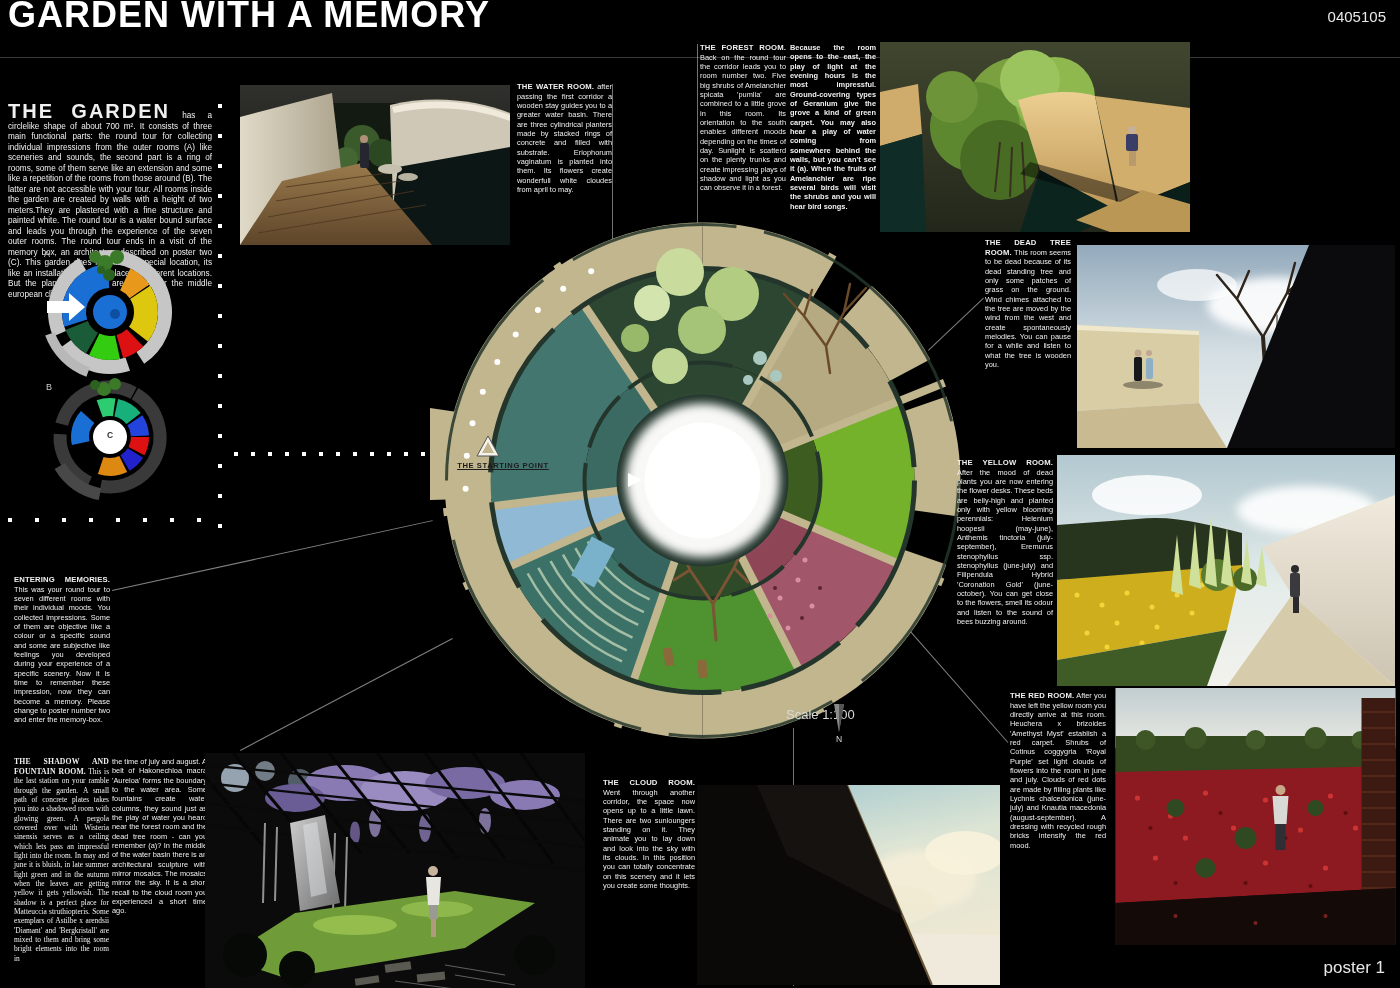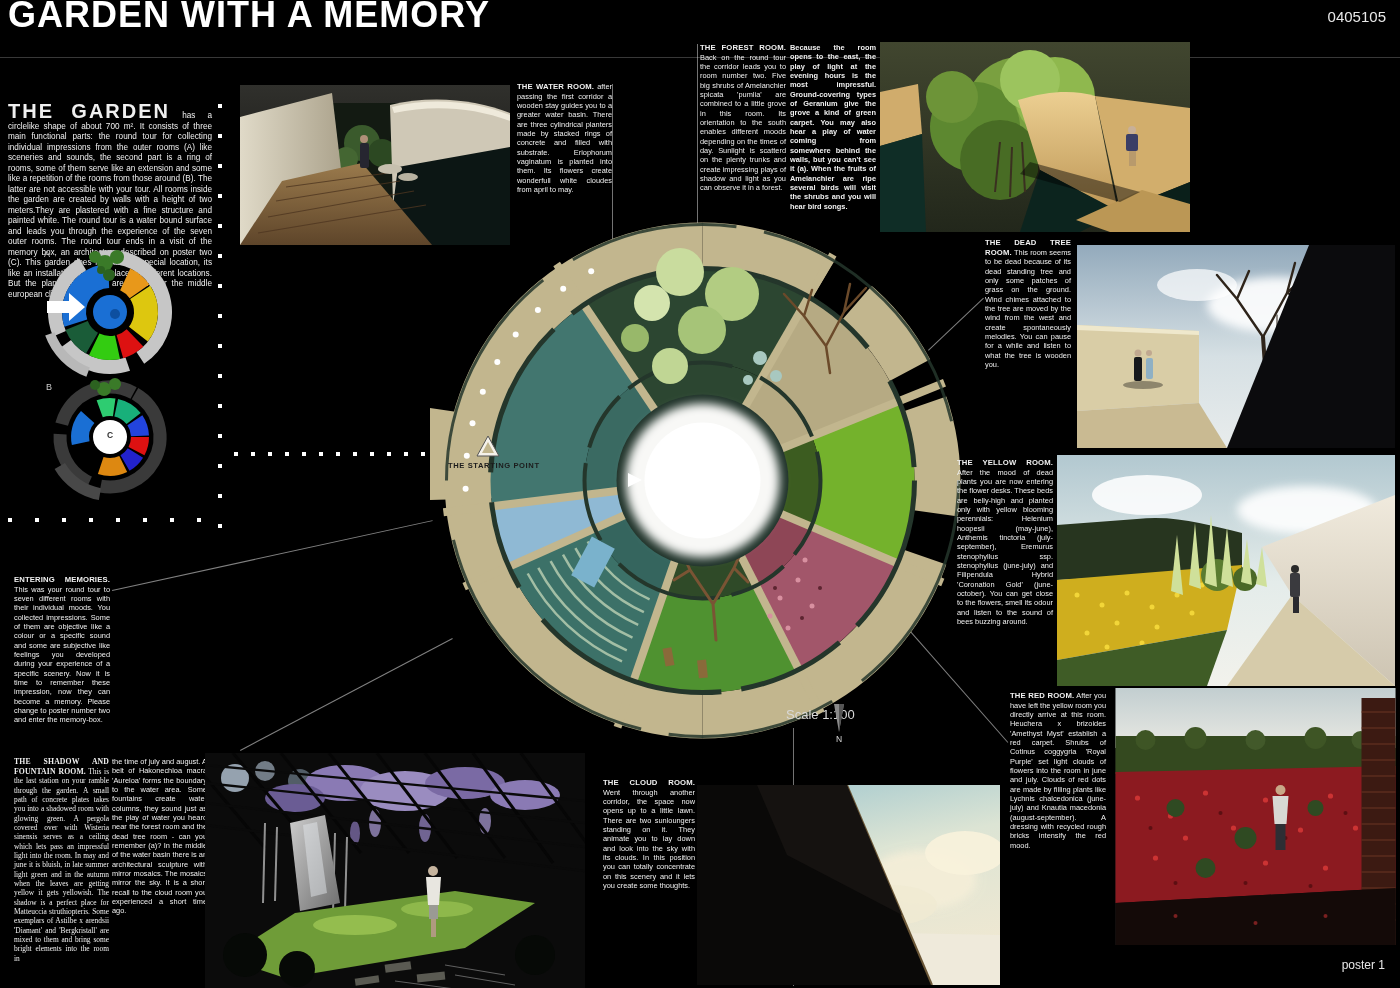--- a/index.html
+++ b/index.html
@@ -8,35 +8,35 @@
   
   .tb{position:absolute;color:#f0f0f0;font-size:7.4px;line-height:1.26;text-align:justify;}
   .tt{font-weight:700;font-size:7.7px;letter-spacing:.15px;}
   .gh{font-weight:700;font-size:20px;letter-spacing:2px;line-height:1;}
   .gbody{font-size:8.2px;}
   #garden-block{font-size:8.2px;line-height:1.28;}
   
   #main-title{position:absolute;left:8px;top:-6px;color:#fff;font-size:36px;font-weight:700;letter-spacing:1px;}
   #sub-title{position:absolute;left:8px;top:31px;color:#fff;font-size:20px;font-weight:400;}
   #entry-number{position:absolute;right:14px;top:8px;color:#e8e8e8;font-size:15px;}
-  #poster-label{position:absolute;right:15px;top:958px;color:#e8e8e8;font-size:12px;}
+  #poster-label{position:absolute;right:15px;top:958px;color:#e8e8e8;font-size:17px;}
   #top-rule{position:absolute;left:0;top:57px;width:1400px;height:1px;background:rgba(255,255,255,.22);}
   
   .photo{position:absolute;overflow:hidden;background:#101010;}
   .photo svg{display:block;}
   
   .dots{position:absolute;}
   .dots-v{background:radial-gradient(2.2px 2.2px at 6px 6px,#fff 97%,transparent) 0 0/12px 30px repeat-y;}
   .dots-h1{background:radial-gradient(2.2px 2.2px at 6px 6px,#fff 97%,transparent) 0 0/17px 12px repeat-x;}
   .dots-h2{background:radial-gradient(2.2px 2.2px at 6px 6px,#fff 97%,transparent) 0 0/27px 12px repeat-x;}
   
   .ln{position:absolute;height:1px;background:rgba(255,255,255,.5);transform-origin:0 0;}
   .vln{position:absolute;width:1px;background:rgba(255,255,255,.45);}
   
-  #starting-point-label{position:absolute;left:448px;top:461px;width:110px;color:#1c1c1c;font-size:7.6px;font-weight:700;letter-spacing:.6px;}
+  #starting-point-label{position:absolute;left:448px;top:461px;width:110px;color:#1c1c1c;font-size:7.6px;font-weight:700;letter-spacing:.6px;text-align:center;text-decoration:underline;}
   #scale-label{position:absolute;left:786px;top:707px;color:#d8d8d8;font-size:13px;}
   #north-label{position:absolute;left:831px;top:734px;color:#d8d8d8;font-size:8.5px;width:16px;text-align:center;}
   .diag-label{position:absolute;color:#cccccc;font-size:9px;}
   #c-label{position:absolute;left:104px;top:430px;width:12px;text-align:center;color:#333;font-size:8.5px;font-weight:700;}
 </style>
 </head>
 <body>
 
 <div id="poster">
 

